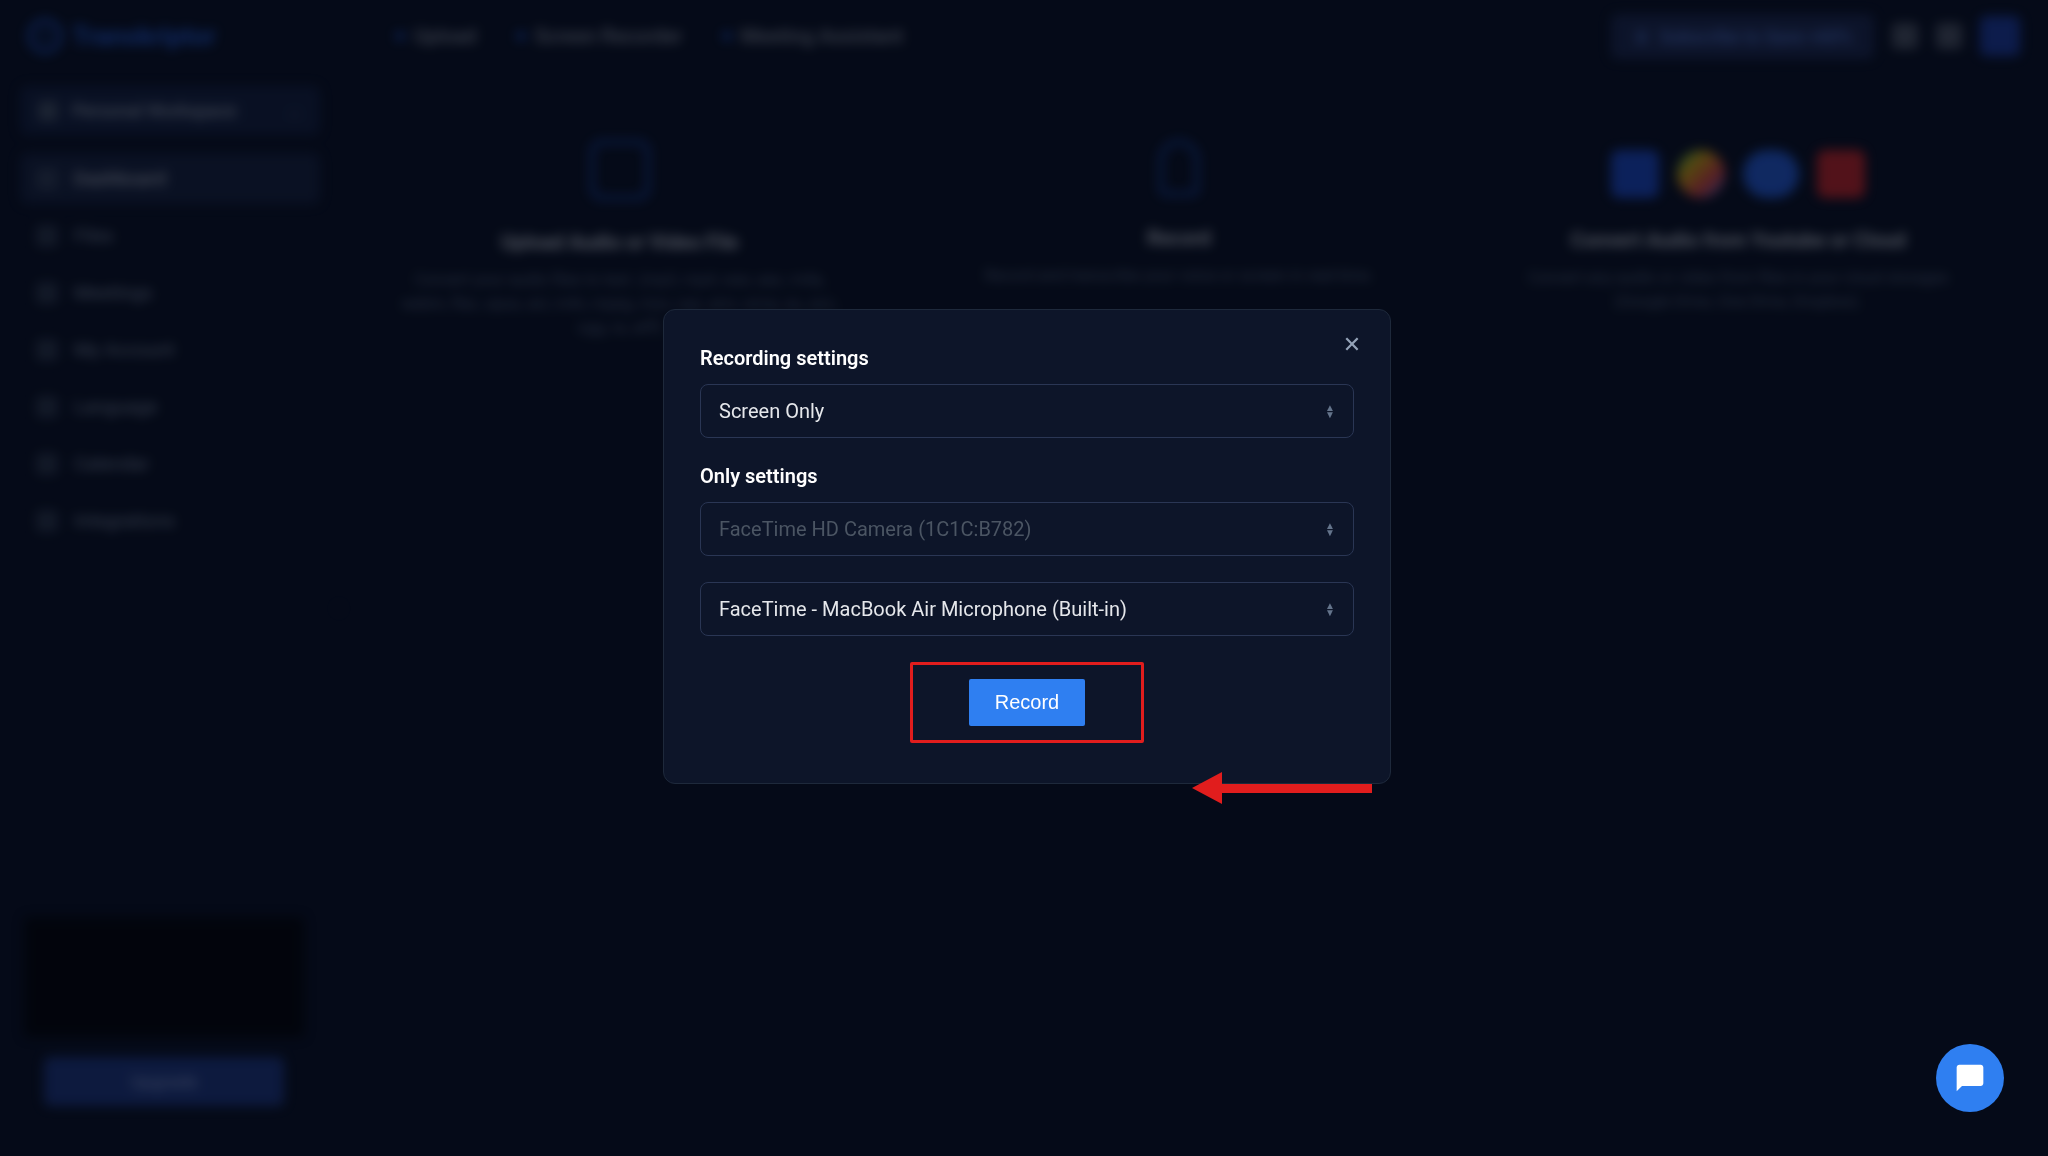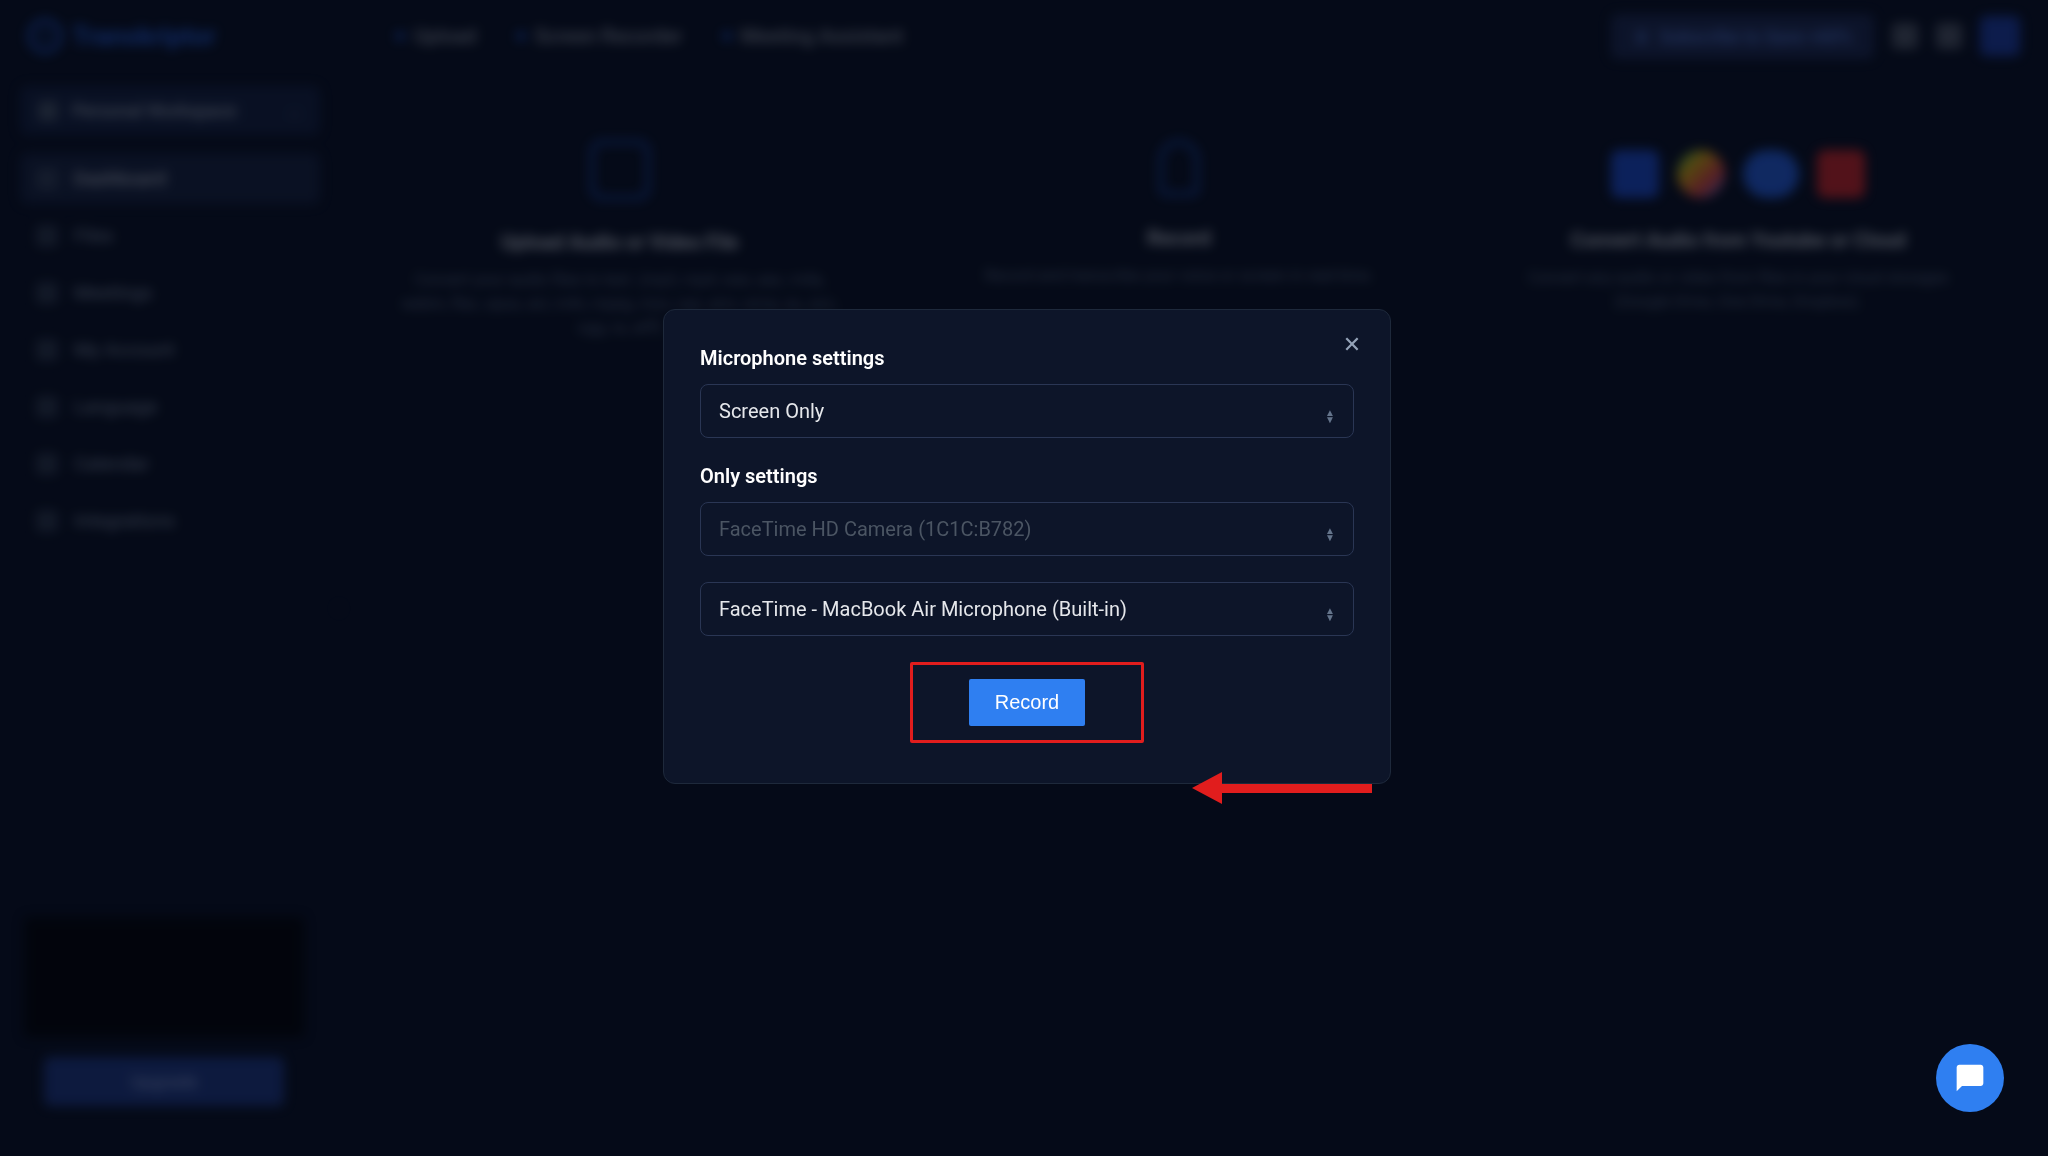--- a/index.html
+++ b/index.html
@@ -123,21 +123,21 @@
     color:#94a3b8;font-size:22px;cursor:pointer;
     width:24px;height:24px;display:flex;align-items:center;justify-content:center;
   }
   .setting-label{
     color:#fefefe;font-size:20px;font-weight:600;margin-bottom:14px;
   }
   .setting-group{margin-bottom:26px;}
   .select{
     border:1px solid #2a3654;border-radius:8px;
     padding:14px 18px;
-    display:flex;align-items:flex-end;justify-content:space-between;
+    display:flex;align-items:center;justify-content:space-between;
     font-size:20px;color:#e5e7eb;
     background:#0d1529;
   }
   .select.disabled{color:#4b5563;}
   .updown{
     display:flex;flex-direction:column;line-height:7px;font-size:10px;color:#64748b;
   }
   .record-wrap{
     display:flex;justify-content:center;margin-top:10px;
   }
@@ -288,21 +288,21 @@
 </div>
 
 <div class="dim"></div>
 
 <div class="modal">
   <div class="modal-close">
     <span>✕</span>
   </div>
 
   <div class="setting-group">
-    <div class="setting-label">Microphone settings</div>
+    <div class="setting-label">Recording settings</div>
     <div class="select">
       <span>Screen Only</span>
       <span class="updown">
           <span>▲</span>
           <span>▼</span>
         </span>
     </div>
   </div>
 
   <div class="setting-group">

